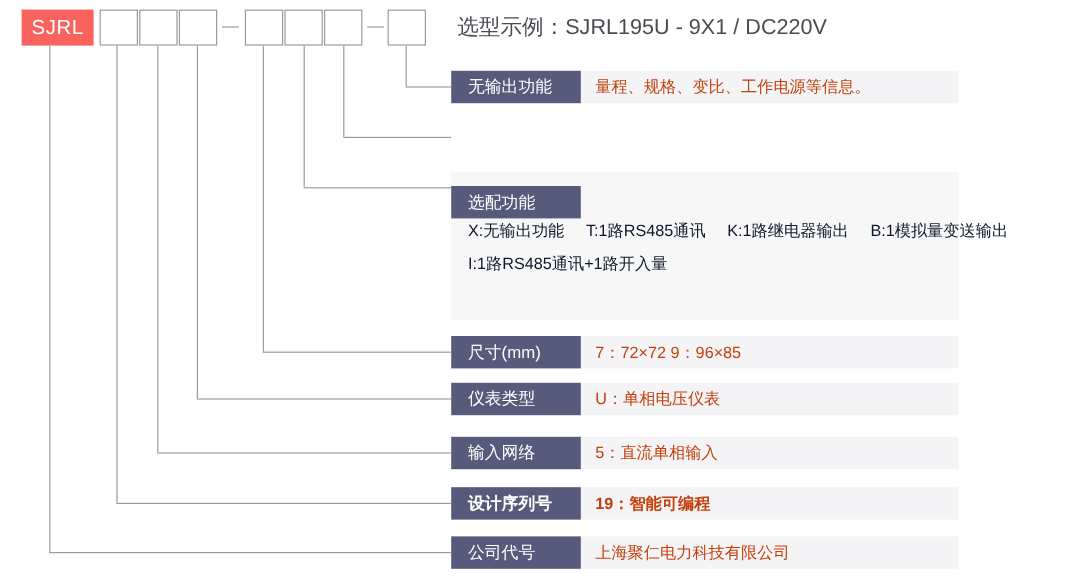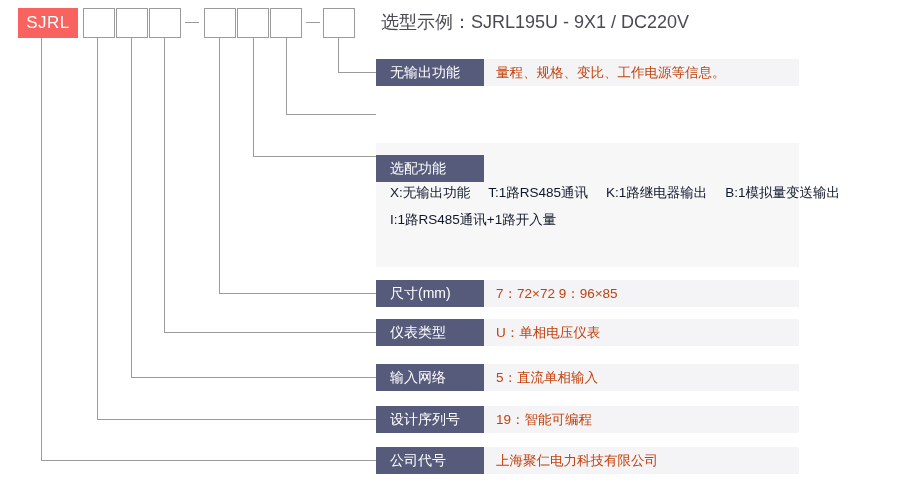--- a/index.html
+++ b/index.html
@@ -145,21 +145,21 @@
   <div class="row" style="top:319px;">
     <div class="lbl">仪表类型</div>
     <div class="val">U：单相电压仪表</div>
   </div>
 
   <div class="row" style="top:364px;">
     <div class="lbl">输入网络</div>
     <div class="val">5：直流单相输入</div>
   </div>
 
-  <div class="row" style="top:406px;">
+  <div class="row" style="top:406px;font-weight:bold;">
     <div class="lbl">设计序列号</div>
     <div class="val">19：智能可编程</div>
   </div>
 
   <div class="row" style="top:447px;">
     <div class="lbl">公司代号</div>
     <div class="val">上海聚仁电力科技有限公司</div>
   </div>
 
 </div>

